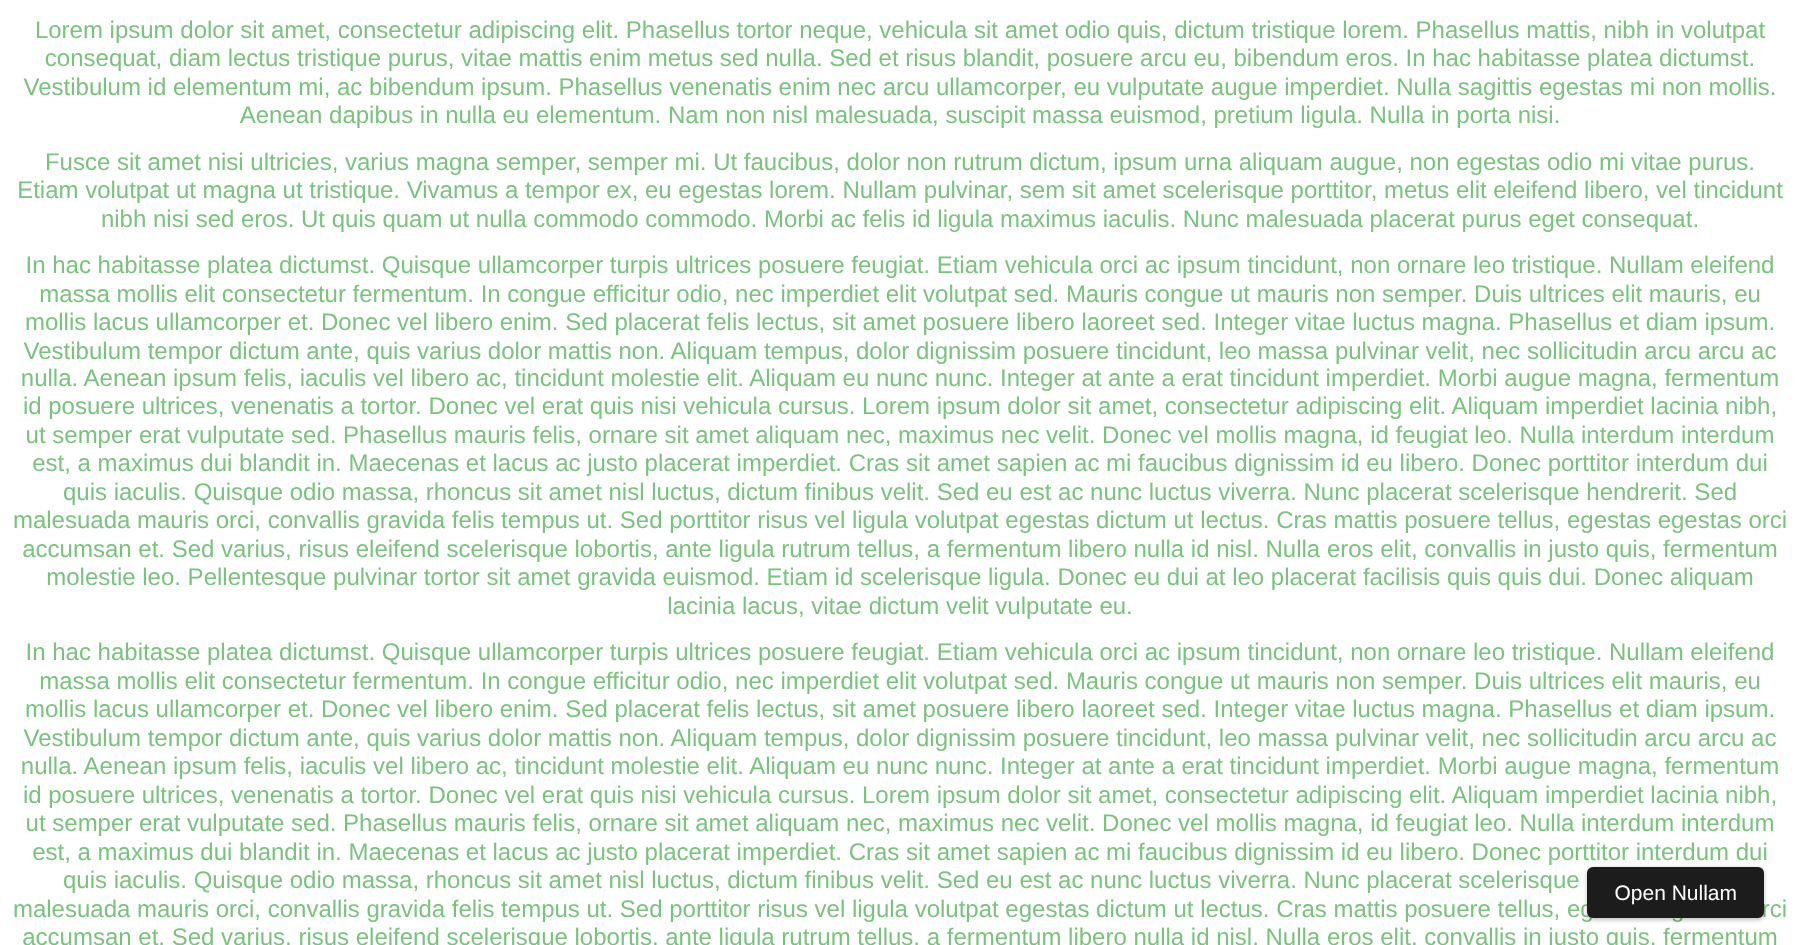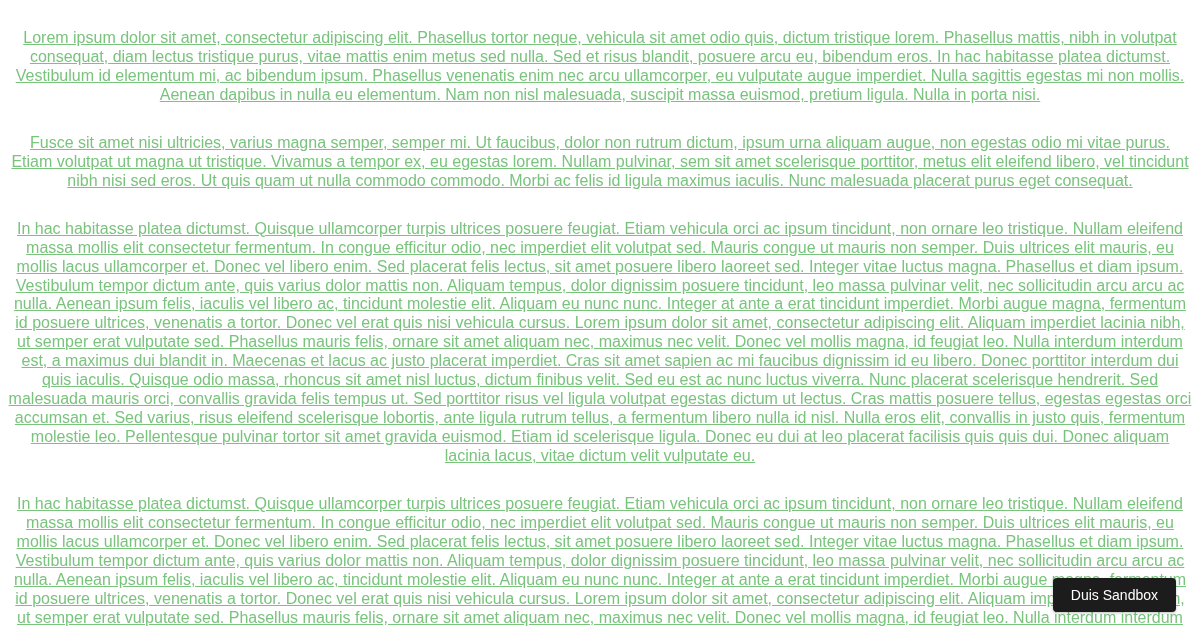--- a/index.html
+++ b/index.html
@@ -15,22 +15,21 @@
     font-family: "Liberation Sans", sans-serif;
   }
   .page {
     margin: 8px;
     text-align: center;
     color: var(--text-color, #79c37d);
     font-size: 16px;
     line-height: 1.185;
   }
   .page p {
-    margin: 29px 0;
-    text-decoration: underline;
+    margin: 12px 0;
   }
   .open-sandbox {
     position: fixed;
     right: 24px;
     bottom: 18px;
     background: var(--button-bg, #1c1c1c);
     color: var(--button-text, #ffffff);
     border: none;
     border-radius: 4px;
     padding: 9px 18px;
@@ -43,13 +42,13 @@
 </head>
 <body>
 
 <div class="page">
   <p>Lorem ipsum dolor sit amet, consectetur adipiscing elit. Phasellus tortor neque, vehicula sit amet odio quis, dictum tristique lorem. Phasellus mattis, nibh in volutpat consequat, diam lectus tristique purus, vitae mattis enim metus sed nulla. Sed et risus blandit, posuere arcu eu, bibendum eros. In hac habitasse platea dictumst. Vestibulum id elementum mi, ac bibendum ipsum. Phasellus venenatis enim nec arcu ullamcorper, eu vulputate augue imperdiet. Nulla sagittis egestas mi non mollis. Aenean dapibus in nulla eu elementum. Nam non nisl malesuada, suscipit massa euismod, pretium ligula. Nulla in porta nisi.</p>
   <p>Fusce sit amet nisi ultricies, varius magna semper, semper mi. Ut faucibus, dolor non rutrum dictum, ipsum urna aliquam augue, non egestas odio mi vitae purus. Etiam volutpat ut magna ut tristique. Vivamus a tempor ex, eu egestas lorem. Nullam pulvinar, sem sit amet scelerisque porttitor, metus elit eleifend libero, vel tincidunt nibh nisi sed eros. Ut quis quam ut nulla commodo commodo. Morbi ac felis id ligula maximus iaculis. Nunc malesuada placerat purus eget consequat.</p>
   <p>In hac habitasse platea dictumst. Quisque ullamcorper turpis ultrices posuere feugiat. Etiam vehicula orci ac ipsum tincidunt, non ornare leo tristique. Nullam eleifend massa mollis elit consectetur fermentum. In congue efficitur odio, nec imperdiet elit volutpat sed. Mauris congue ut mauris non semper. Duis ultrices elit mauris, eu mollis lacus ullamcorper et. Donec vel libero enim. Sed placerat felis lectus, sit amet posuere libero laoreet sed. Integer vitae luctus magna. Phasellus et diam ipsum. Vestibulum tempor dictum ante, quis varius dolor mattis non. Aliquam tempus, dolor dignissim posuere tincidunt, leo massa pulvinar velit, nec sollicitudin arcu arcu ac nulla. Aenean ipsum felis, iaculis vel libero ac, tincidunt molestie elit. Aliquam eu nunc nunc. Integer at ante a erat tincidunt imperdiet. Morbi augue magna, fermentum id posuere ultrices, venenatis a tortor. Donec vel erat quis nisi vehicula cursus. Lorem ipsum dolor sit amet, consectetur adipiscing elit. Aliquam imperdiet lacinia nibh, ut semper erat vulputate sed. Phasellus mauris felis, ornare sit amet aliquam nec, maximus nec velit. Donec vel mollis magna, id feugiat leo. Nulla interdum interdum est, a maximus dui blandit in. Maecenas et lacus ac justo placerat imperdiet. Cras sit amet sapien ac mi faucibus dignissim id eu libero. Donec porttitor interdum dui quis iaculis. Quisque odio massa, rhoncus sit amet nisl luctus, dictum finibus velit. Sed eu est ac nunc luctus viverra. Nunc placerat scelerisque hendrerit. Sed malesuada mauris orci, convallis gravida felis tempus ut. Sed porttitor risus vel ligula volutpat egestas dictum ut lectus. Cras mattis posuere tellus, egestas egestas orci accumsan et. Sed varius, risus eleifend scelerisque lobortis, ante ligula rutrum tellus, a fermentum libero nulla id nisl. Nulla eros elit, convallis in justo quis, fermentum molestie leo. Pellentesque pulvinar tortor sit amet gravida euismod. Etiam id scelerisque ligula. Donec eu dui at leo placerat facilisis quis quis dui. Donec aliquam lacinia lacus, vitae dictum velit vulputate eu.</p>
   <p>In hac habitasse platea dictumst. Quisque ullamcorper turpis ultrices posuere feugiat. Etiam vehicula orci ac ipsum tincidunt, non ornare leo tristique. Nullam eleifend massa mollis elit consectetur fermentum. In congue efficitur odio, nec imperdiet elit volutpat sed. Mauris congue ut mauris non semper. Duis ultrices elit mauris, eu mollis lacus ullamcorper et. Donec vel libero enim. Sed placerat felis lectus, sit amet posuere libero laoreet sed. Integer vitae luctus magna. Phasellus et diam ipsum. Vestibulum tempor dictum ante, quis varius dolor mattis non. Aliquam tempus, dolor dignissim posuere tincidunt, leo massa pulvinar velit, nec sollicitudin arcu arcu ac nulla. Aenean ipsum felis, iaculis vel libero ac, tincidunt molestie elit. Aliquam eu nunc nunc. Integer at ante a erat tincidunt imperdiet. Morbi augue magna, fermentum id posuere ultrices, venenatis a tortor. Donec vel erat quis nisi vehicula cursus. Lorem ipsum dolor sit amet, consectetur adipiscing elit. Aliquam imperdiet lacinia nibh, ut semper erat vulputate sed. Phasellus mauris felis, ornare sit amet aliquam nec, maximus nec velit. Donec vel mollis magna, id feugiat leo. Nulla interdum interdum est, a maximus dui blandit in. Maecenas et lacus ac justo placerat imperdiet. Cras sit amet sapien ac mi faucibus dignissim id eu libero. Donec porttitor interdum dui quis iaculis. Quisque odio massa, rhoncus sit amet nisl luctus, dictum finibus velit. Sed eu est ac nunc luctus viverra. Nunc placerat scelerisque hendrerit. Sed malesuada mauris orci, convallis gravida felis tempus ut. Sed porttitor risus vel ligula volutpat egestas dictum ut lectus. Cras mattis posuere tellus, egestas egestas orci accumsan et. Sed varius, risus eleifend scelerisque lobortis, ante ligula rutrum tellus, a fermentum libero nulla id nisl. Nulla eros elit, convallis in justo quis, fermentum molestie leo. Pellentesque pulvinar tortor sit amet gravida euismod. Etiam id scelerisque ligula. Donec eu dui at leo placerat facilisis quis quis dui. Donec aliquam lacinia lacus, vitae dictum velit vulputate eu.</p>
 </div>
 
-<button class="open-sandbox">Duis Sandbox</button>
+<button class="open-sandbox">Open Nullam</button>
 
 </body></html>

